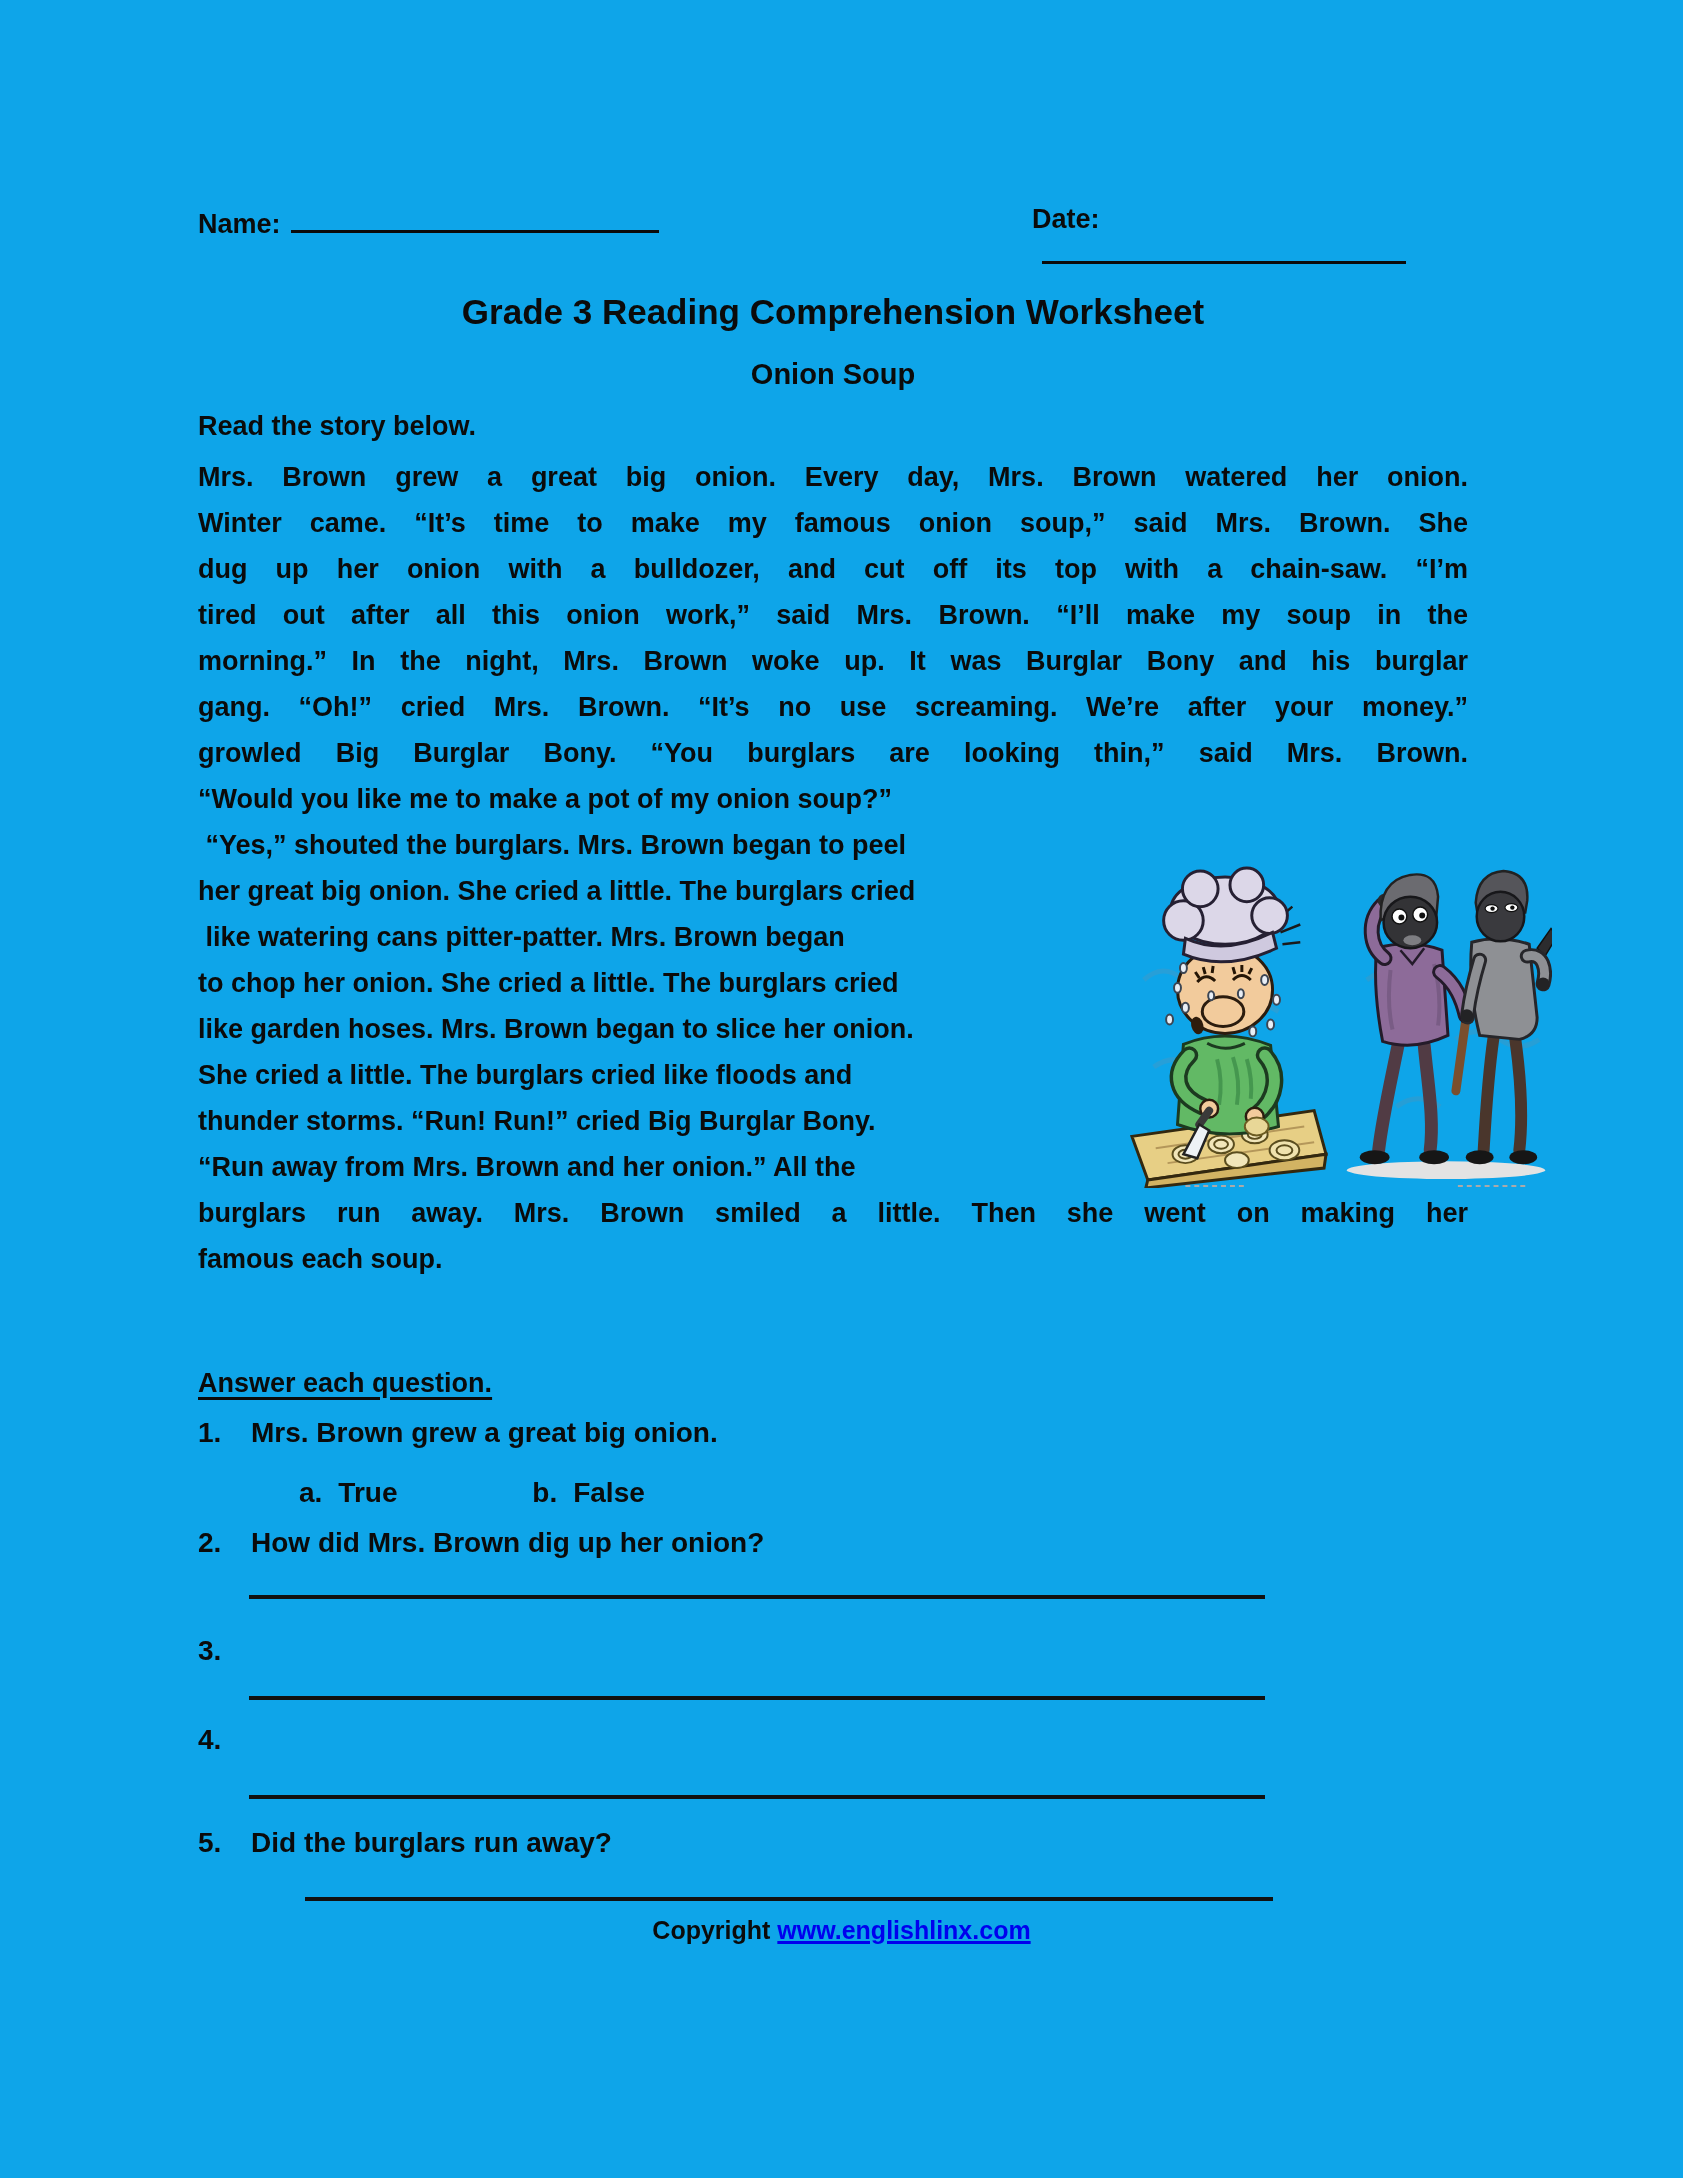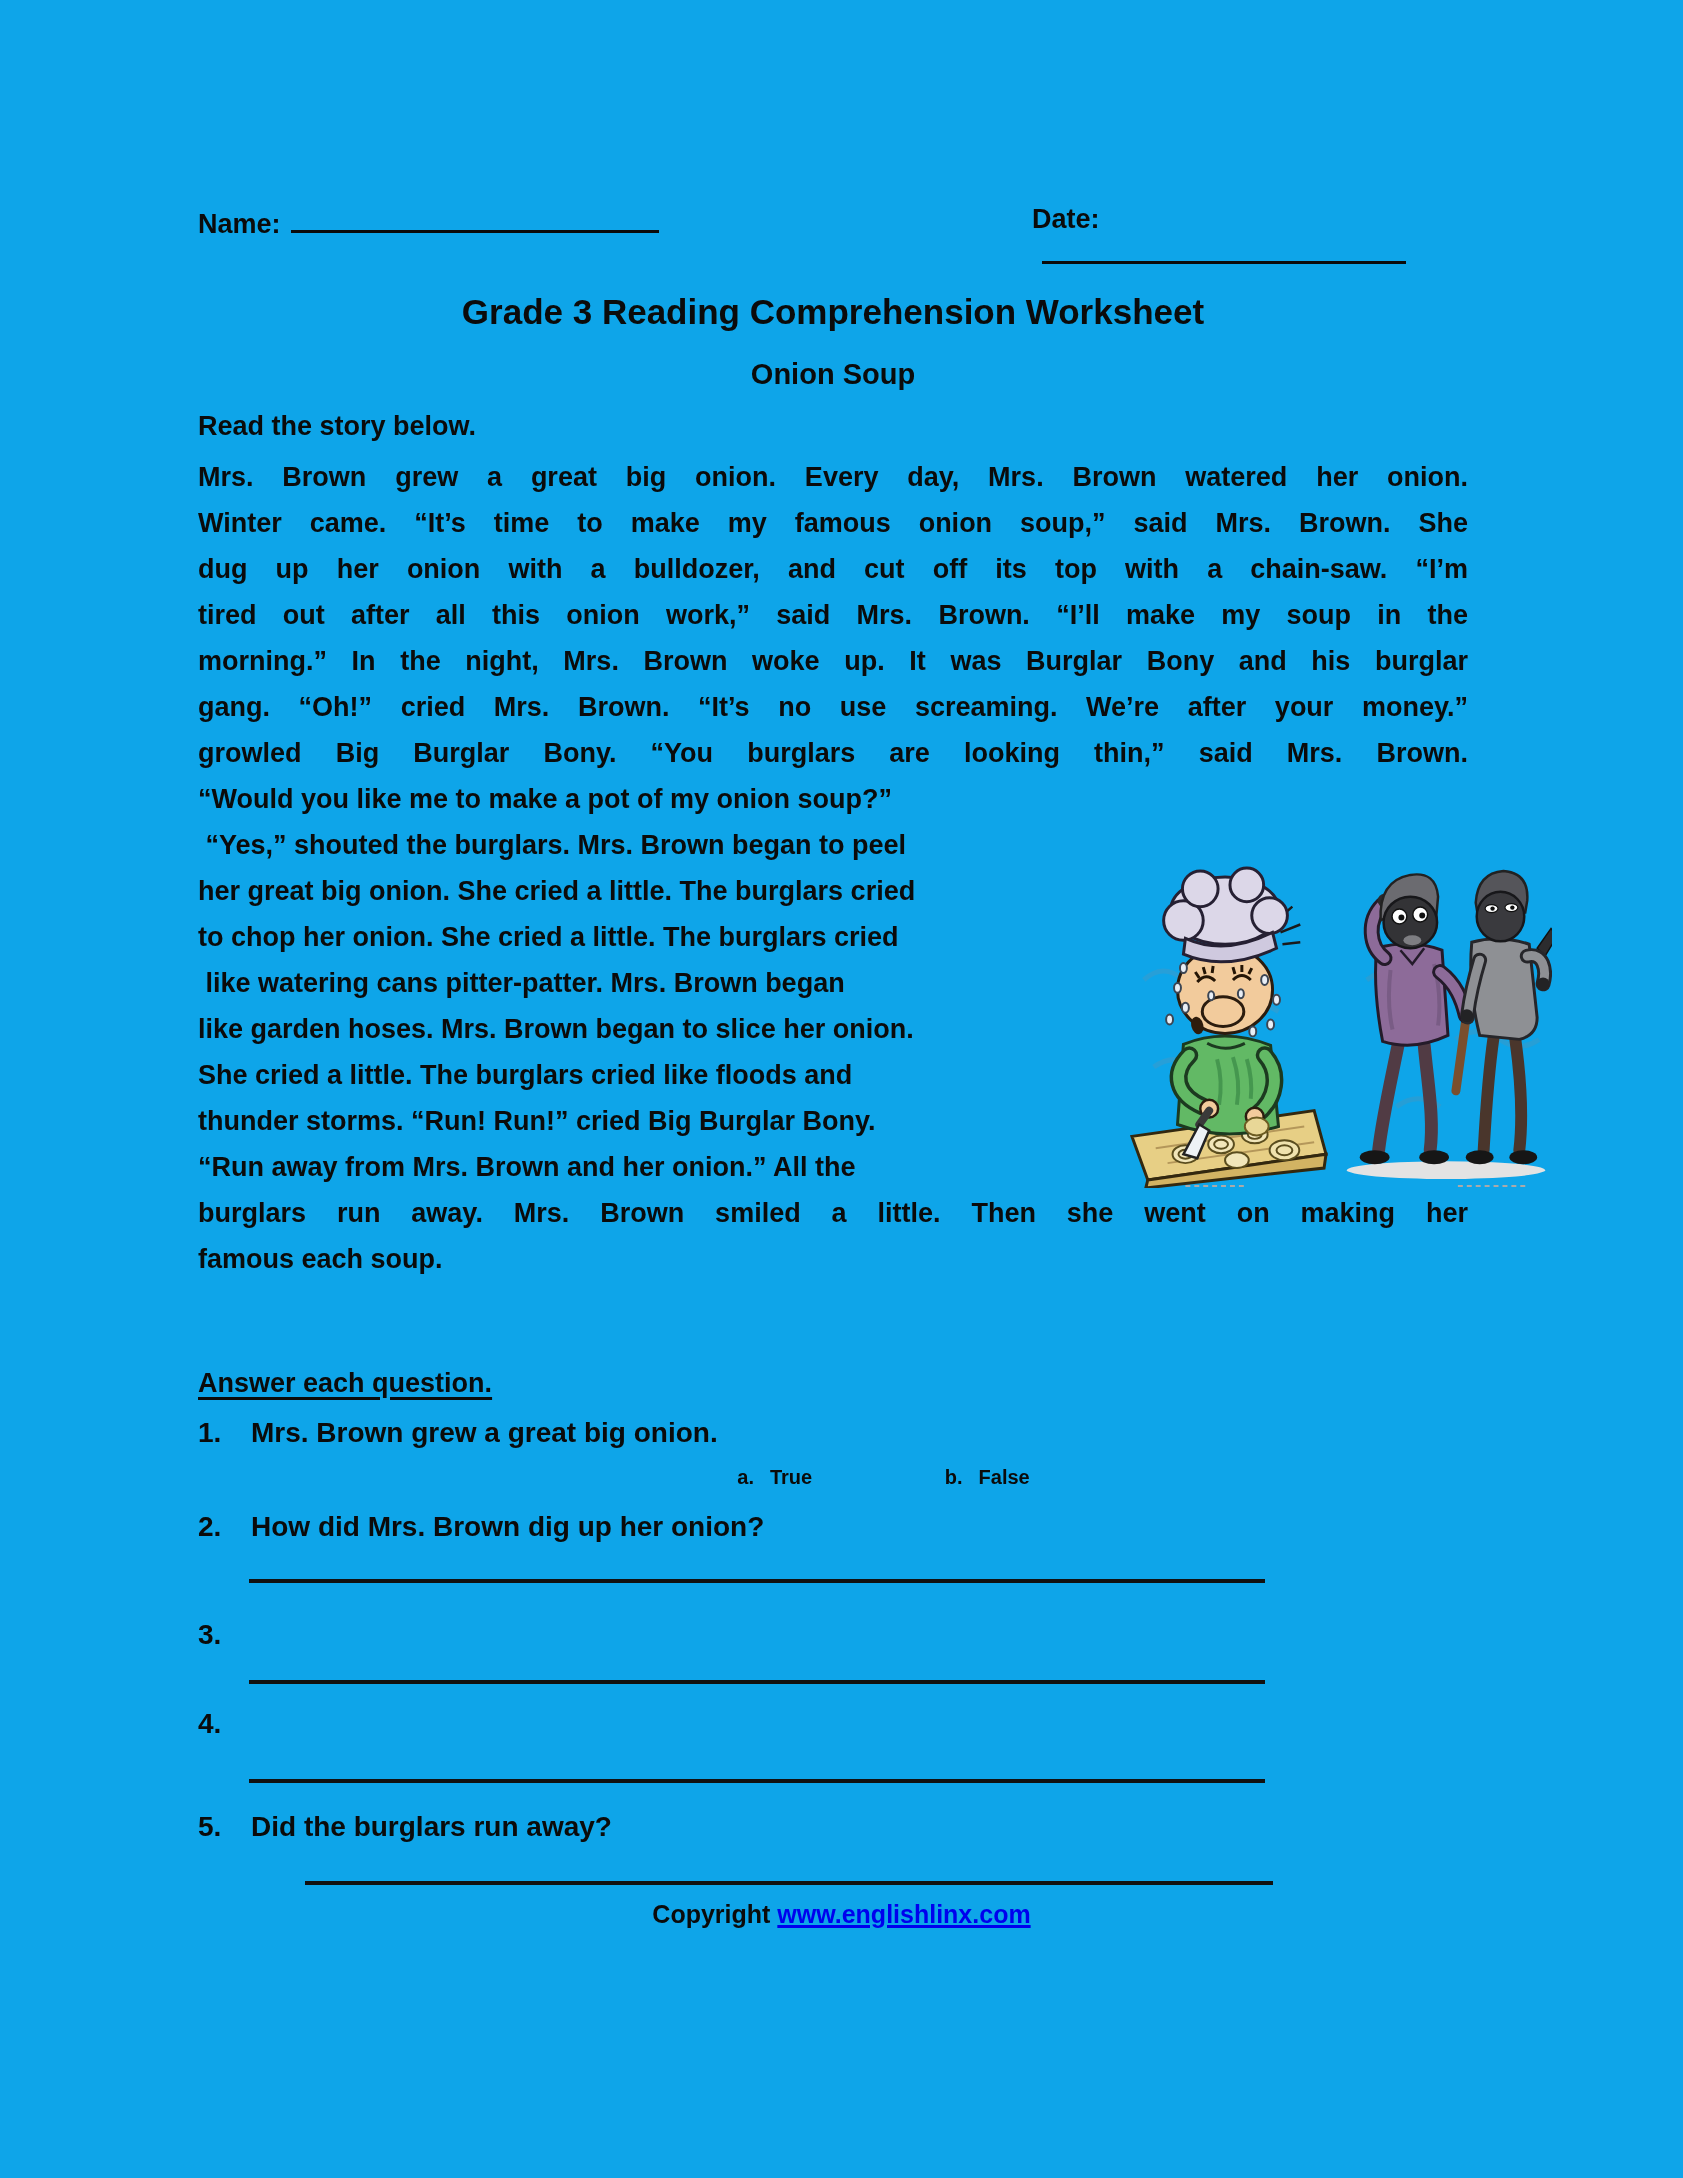--- a/index.html
+++ b/index.html
@@ -45,21 +45,21 @@
     display: flex;
     gap: 10px;
   }
   .illustration svg { display: block; }
   
   .answer-header { margin-top: 81px; font-size: 27px; line-height: 40px; }
   .answer-header .u { text-decoration: underline; text-decoration-thickness: 3px; text-underline-offset: 5px; }
   .question { display: flex; font-size: 28px; line-height: 44px; }
   .q-num { width: 53px; flex: 0 0 auto; }
   .q1 { margin-top: 8px; }
-  .options-row { margin-top: 2px; margin-left: 101px; font-size: 20px; line-height: 40px; text-align: center; }
+  .options-row { margin-top: 18px; margin-left: 101px; font-size: 28px; line-height: 40px; }
   .opt-label { display: inline-block; }
   .opt-text { margin-left: 16px; }
   .opt-b { margin-left: 127px; }
   .q2 { margin-top: 8px; }
   .q3 { margin-top: 30px; }
   .q4 { margin-top: 18px; }
   .q5 { margin-top: 22px; }
   .ans-line { border-bottom: 4px solid #111; width: 1016px; margin-left: 51px; height: 0; }
   .al2 { margin-top: 30px; }
   .al3 { margin-top: 23px; }
@@ -97,22 +97,22 @@
         <div class="sline j">morning.” In the night, Mrs. Brown woke up. It was Burglar Bony and his burglar</div>
         <div class="sline j">gang. “Oh!” cried Mrs. Brown. “It’s no use screaming. We’re after your money.”</div>
         <div class="sline j">growled Big Burglar Bony. “You burglars are looking thin,” said Mrs. Brown.</div>
         <div class="sline">“Would you like me to make a pot of my onion soup?”</div>
       </div>
 
       <div class="story-wrap">
         <div class="story-block wrap-col">
           <div class="sline"> “Yes,” shouted the burglars. Mrs. Brown began to peel</div>
           <div class="sline">her great big onion. She cried a little. The burglars cried</div>
+          <div class="sline"> like watering cans pitter-patter. Mrs. Brown began</div>
           <div class="sline">to chop her onion. She cried a little. The burglars cried</div>
-          <div class="sline"> like watering cans pitter-patter. Mrs. Brown began</div>
           <div class="sline">like garden hoses. Mrs. Brown began to slice her onion.</div>
           <div class="sline">She cried a little. The burglars cried like floods and</div>
           <div class="sline">thunder storms. “Run! Run!” cried Big Burglar Bony.</div>
           <div class="sline">“Run away from Mrs. Brown and her onion.” All the</div>
         </div>
 
         <div class="illustration">
 
           <svg width="203" height="327" viewBox="0 0 205 330" xmlns="http://www.w3.org/2000/svg">
             <g opacity="0.2" stroke="#8a8a96" stroke-width="5" fill="none">

